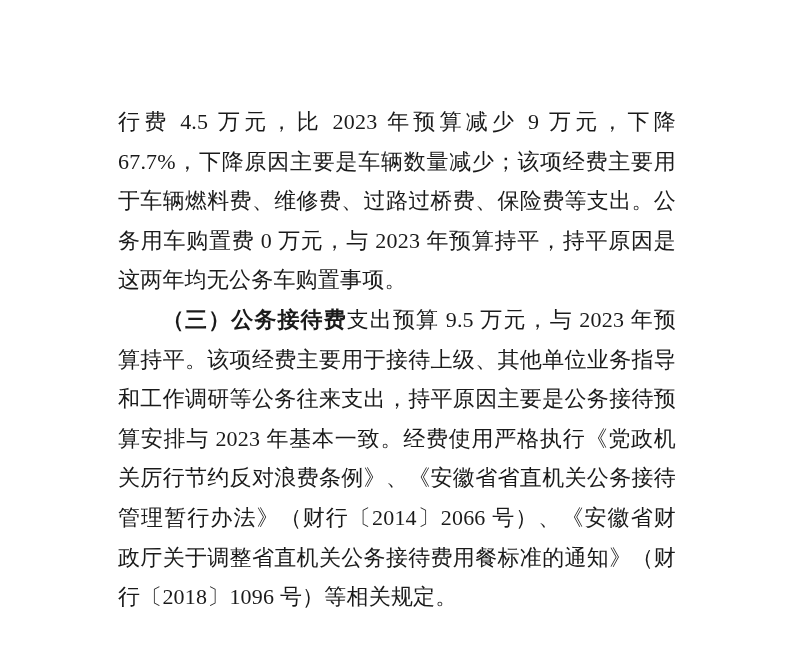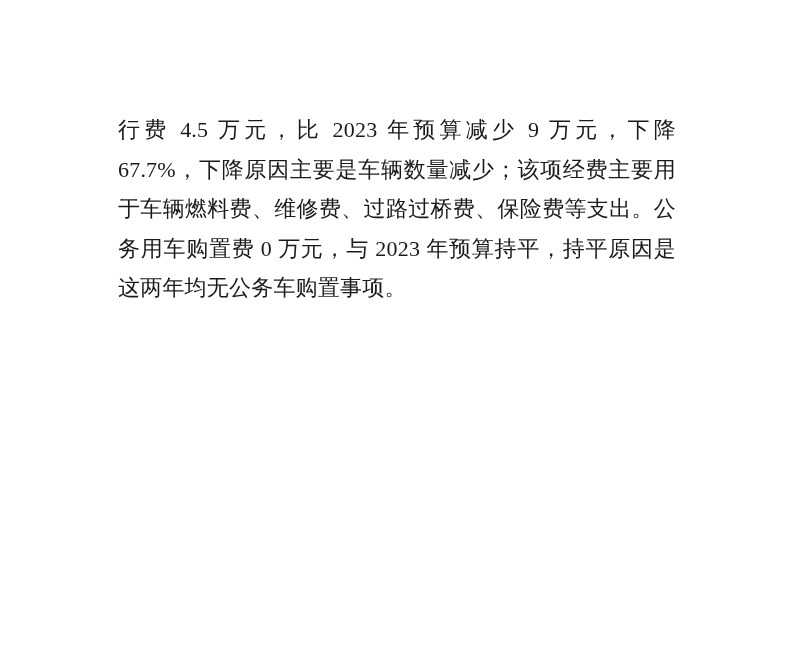--- a/index.html
+++ b/index.html
@@ -13,21 +13,21 @@
     overflow: hidden;
     font-family: "Liberation Serif", "DejaVu Serif", serif;
   }
   .page {
     position: absolute;
     inset: 0;
   }
   .text-block {
     position: absolute;
     left: 118px;
-    top: 110px;
+    top: 102px;
     width: 558px;
     font-size: 22px;
     line-height: 39.6px;
     text-align: justify;
     text-justify: inter-ideograph;
     letter-spacing: 0.2px;
   }
   .para {
     margin: 0;
     padding: 0;
@@ -38,14 +38,15 @@
   .bold-run {
     font-weight: bold;
   }
 </style>
 </head>
 <body style="background: rgb(255, 255, 255);">
 
 <div class="page">
   <div class="text-block" style="color: rgb(26, 26, 26);">
     <p class="para"><span class="text-run">行费 4.5 万元，比 2023 年预算减少 9 万元，下降 67.7%，下降原因主要是车辆数量减少；该项经费主要用于车辆燃料费、维修费、过路过桥费、保险费等支出。公务用车购置费 0 万元，与 2023 年预算持平，持平原因是这两年均无公务车购置事项。</span></p>
+    <p class="para indent"><span class="bold-run">（三）公务接待费</span><span class="text-run">支出预算 9.5 万元，与 2023 年预算持平。该项经费主要用于接待上级、其他单位业务指导和工作调研等公务往来支出，持平原因主要是公务接待预算安排与 2023 年基本一致。经费使用严格执行《党政机关厉行节约反对浪费条例》、《安徽省省直机关公务接待管理暂行办法》（财行〔2014〕2066 号）、《安徽省财政厅关于调整省直机关公务接待费用餐标准的通知》（财行〔2018〕1096 号）等相关规定。</span></p>
   </div>
 </div>
 
 </body></html>

